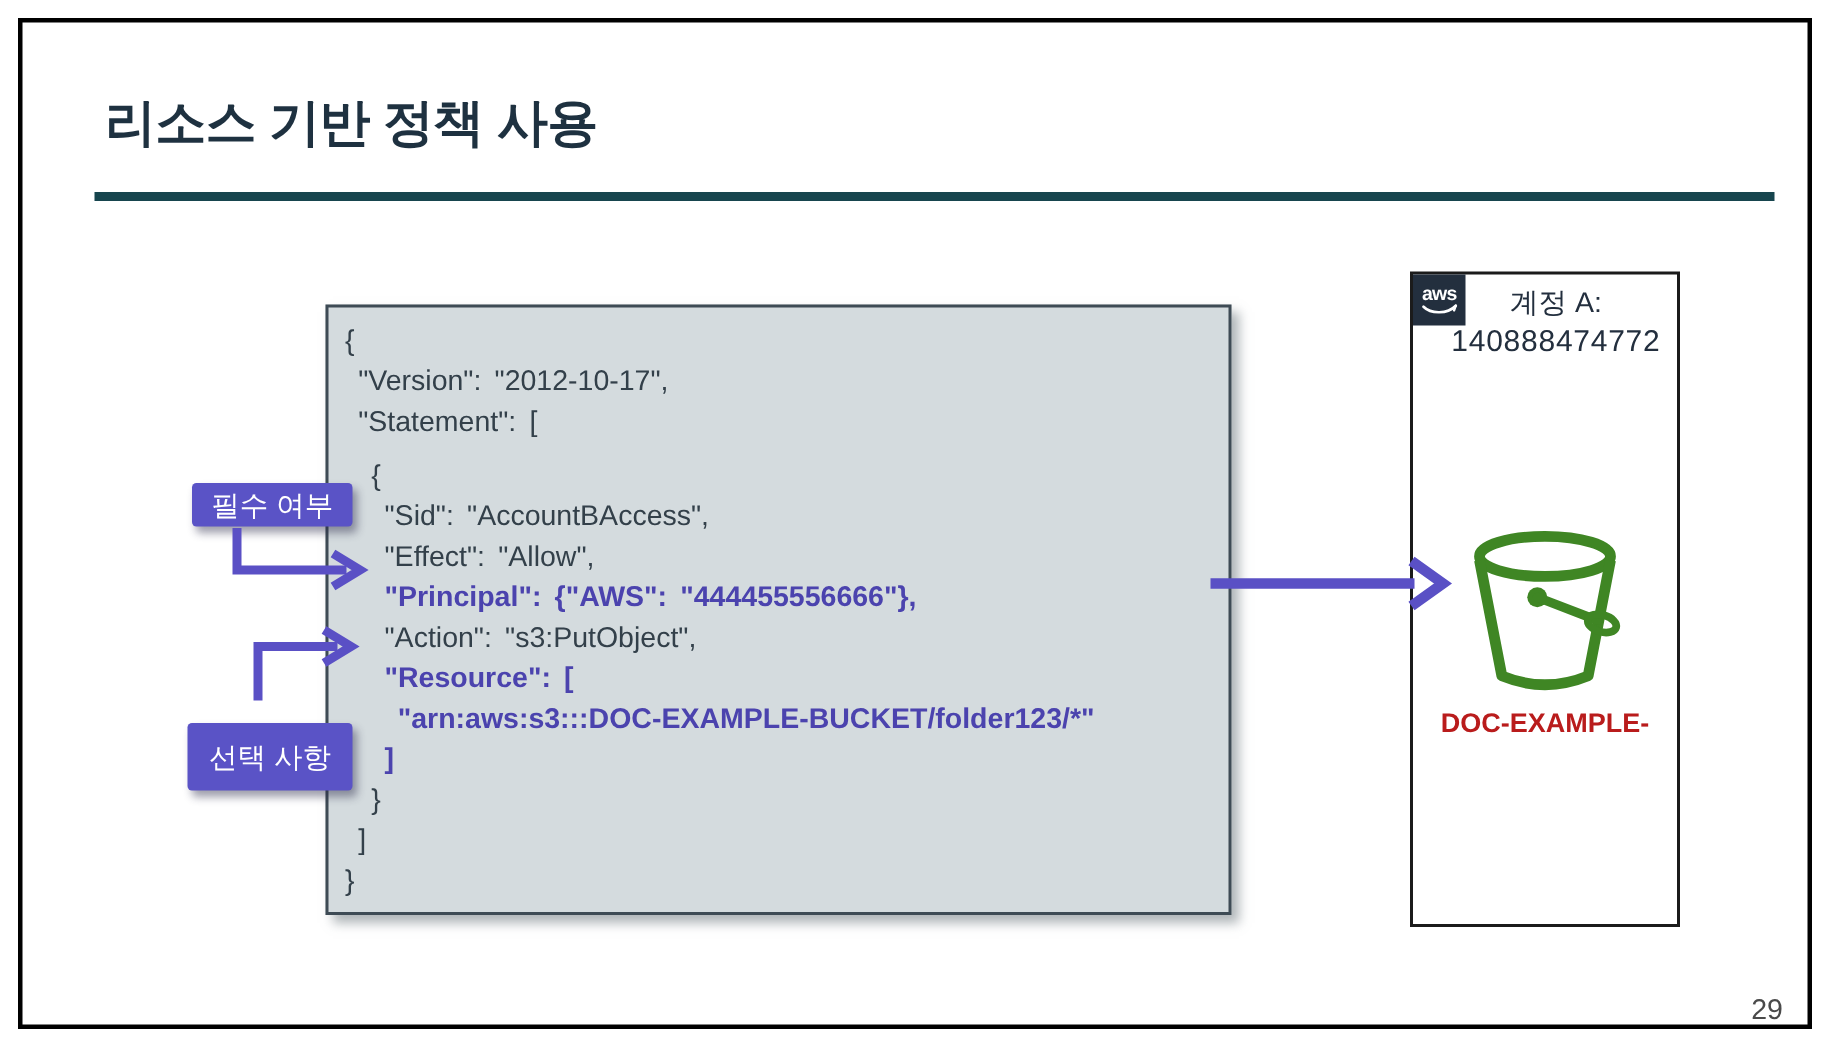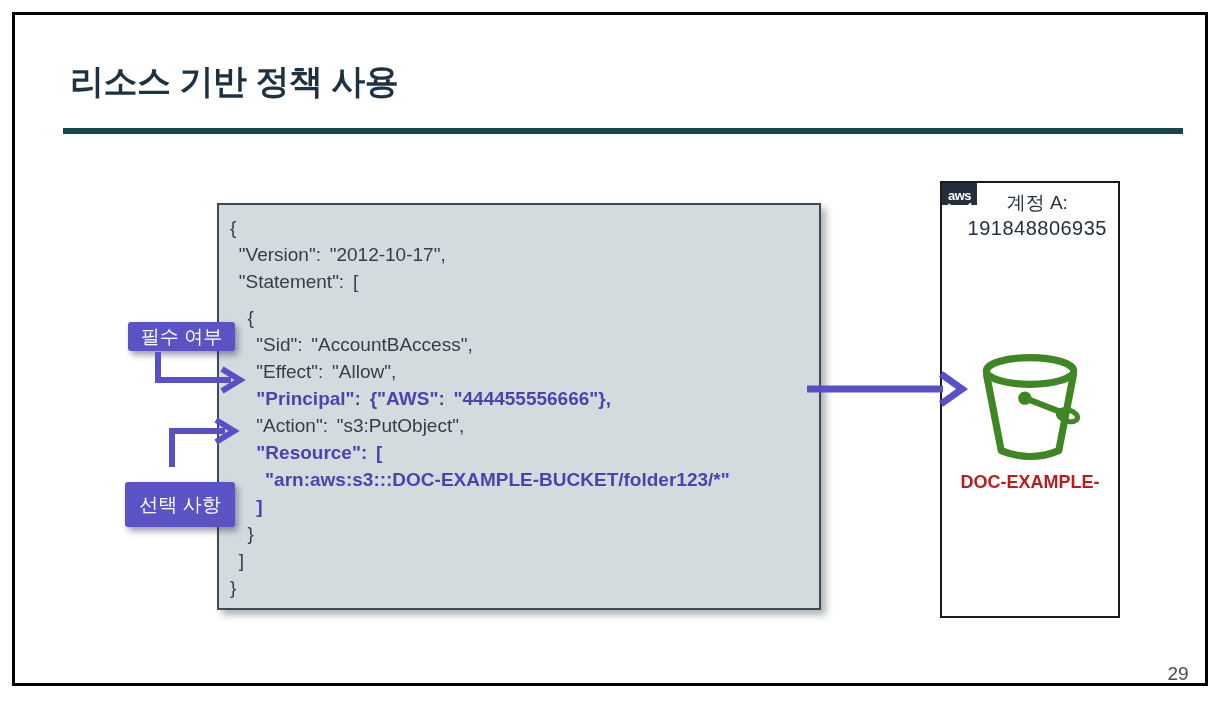--- a/index.html
+++ b/index.html
@@ -77,21 +77,21 @@
   .account-box {
     position: absolute;
     left: 925px; top: 166px;
     width: 180px; height: 437px;
     border: 2px solid #1b1b1b;
     background: #ffffff;
   }
   .aws-logo {
     position: absolute;
     left: 0; top: 0;
-    width: 35px; height: 22px;
+    width: 35px; height: 34px;
     background: #232F3E;
   }
   .account-text {
     position: absolute;
     right: 11px; top: 7px;
     text-align: center;
     color: #232F3E;
   }
   .account-title { font-size: 19px; line-height: 25px; }
   .account-id { font-size: 20px; line-height: 26px; letter-spacing: 0.5px; }
@@ -153,21 +153,21 @@
   <div class="account-box">
     <div class="aws-logo">
       <svg width="35" height="34" viewBox="0 0 35 34">
         <text x="17.5" y="17" text-anchor="middle" font-family="Liberation Sans, sans-serif" font-size="13" font-weight="bold" fill="#ffffff" letter-spacing="-0.5">aws</text>
         <path d="M7,21.5 C12,26.5 23,26.5 28.5,20.8" stroke="#ffffff" stroke-width="1.8" fill="none" stroke-linecap="round"></path>
         <path d="M28.5,20.8 l-1.1,3.1" stroke="#ffffff" stroke-width="1.6" fill="none" stroke-linecap="round"></path>
       </svg>
     </div>
     <div class="account-text">
       <div class="account-title">계정 A:</div>
-      <div class="account-id">191848806935</div>
+      <div class="account-id">140888474772</div>
     </div>
     <svg class="bucket-icon" viewBox="0 0 100 109">
       <ellipse cx="50" cy="16.5" rx="42.5" ry="13" fill="none" stroke="#3F8624" stroke-width="7"></ellipse>
       <path d="M7.5,19 L22,94 Q50,105.5 78,94 L92.5,19" fill="none" stroke="#3F8624" stroke-width="7" stroke-linejoin="round"></path>
       <circle cx="45" cy="43" r="6.5" fill="#3F8624"></circle>
       <path d="M45,43 L84,58" stroke="#3F8624" stroke-width="6" stroke-linecap="round"></path>
       <ellipse cx="87" cy="60" rx="9.5" ry="5.5" fill="none" stroke="#3F8624" stroke-width="5" transform="rotate(16 87 60)"></ellipse>
     </svg>
     <div class="bucket-name">
       <div>DOC-EXAMPLE-</div>

